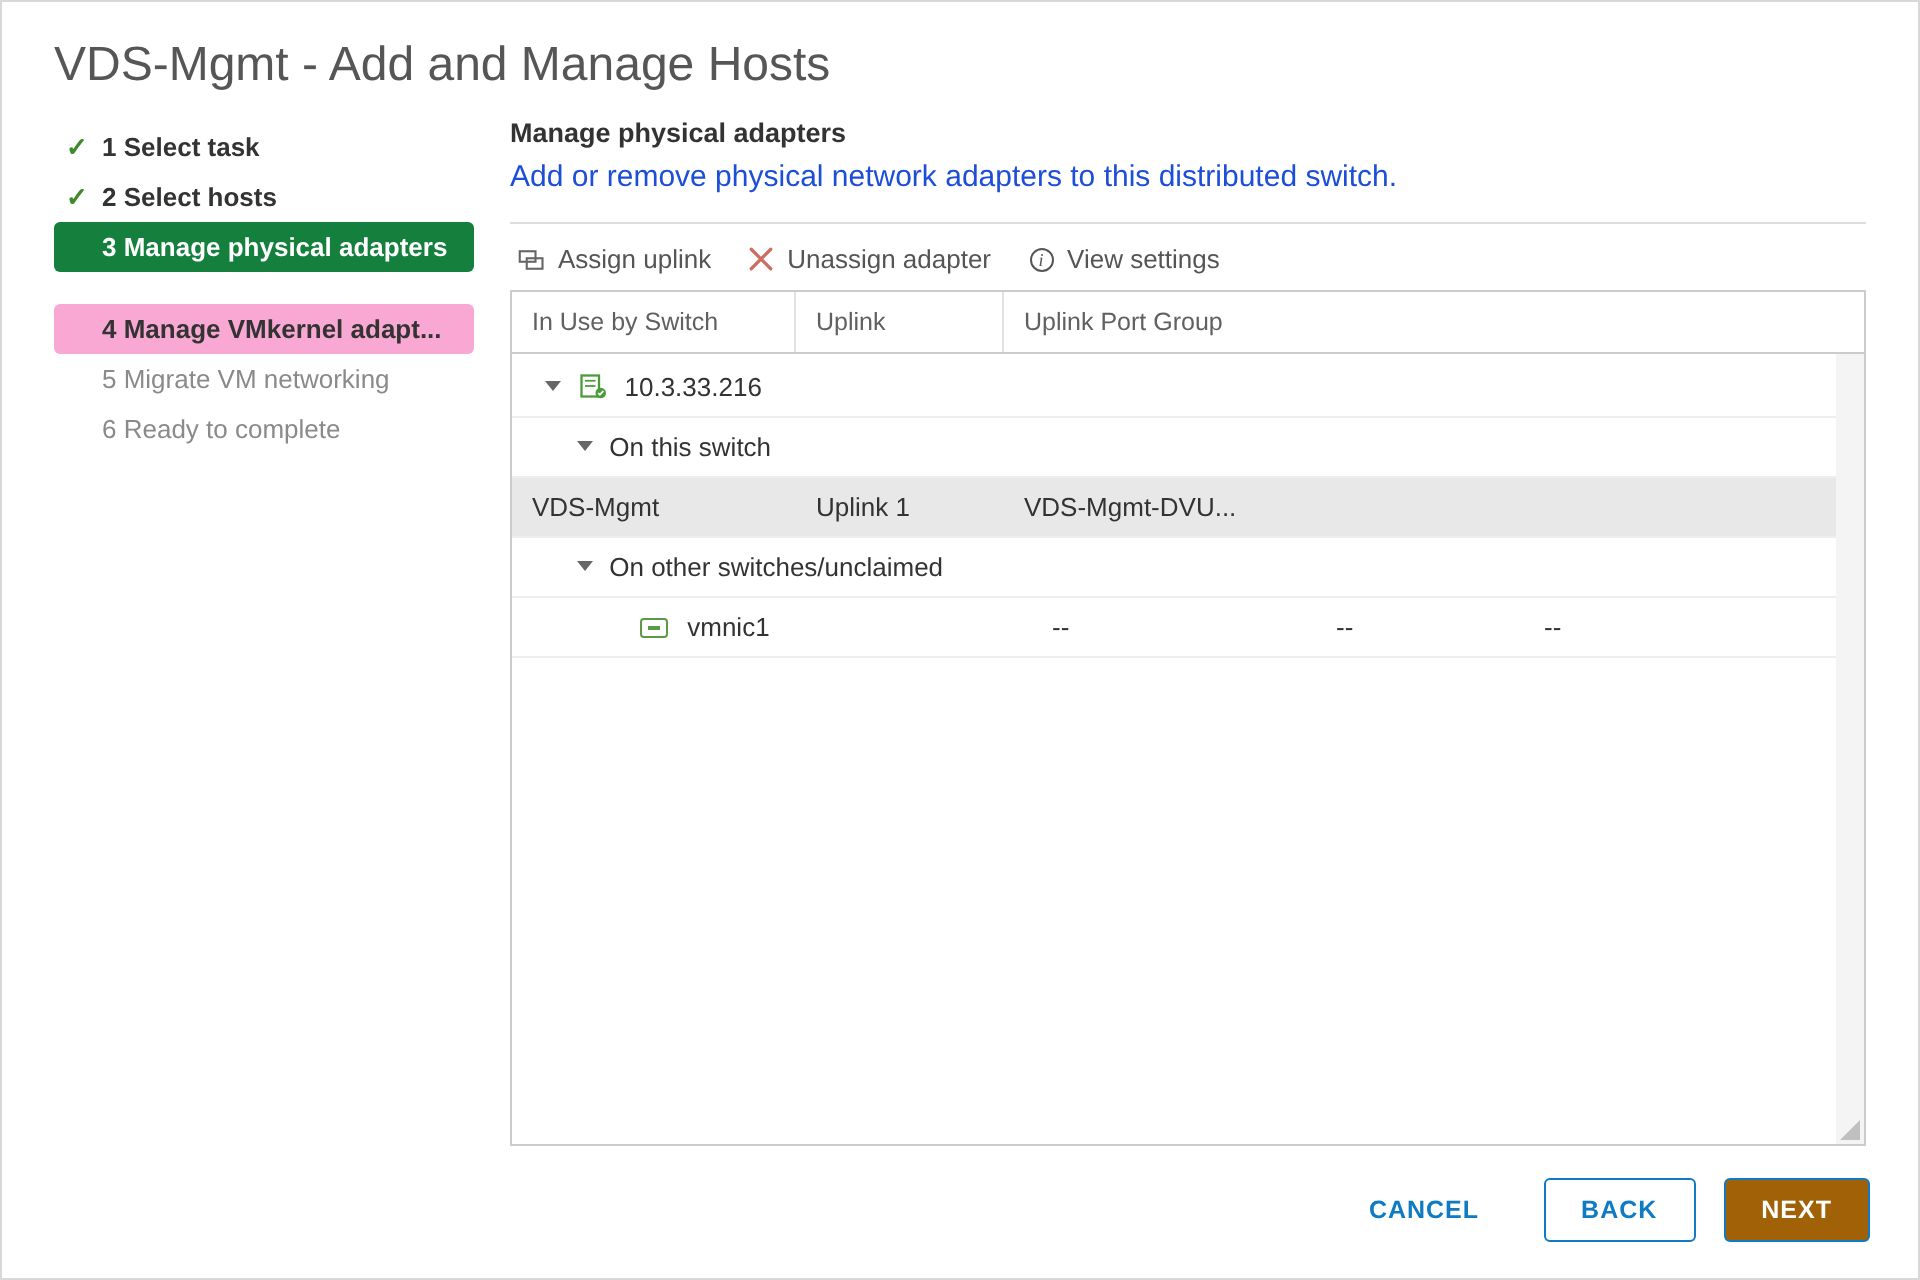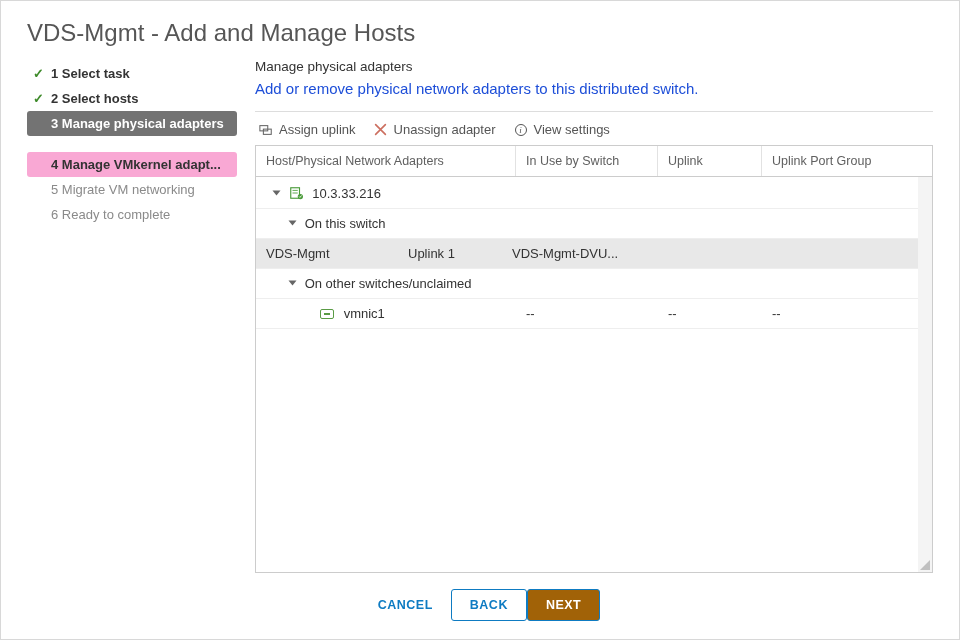--- a/index.html
+++ b/index.html
@@ -4,28 +4,28 @@
 <style>
   * { box-sizing: border-box; margin: 0; padding: 0; }
   html, body { width: 960px; height: 640px; font-family: "Segoe UI", Arial, sans-serif; background: #fff; color: #333; }
   .dialog { width: 960px; height: 640px; border: 1px solid #d8d8d8; display: flex; flex-direction: column; }
   .dialog-title { font-size: 24px; font-weight: 300; color: #565656; padding: 18px 26px 10px 26px; }
   .dialog-body { flex: 1; display: flex; padding: 0 26px 0 26px; overflow: hidden; }
   .sidebar { width: 210px; padding-top: 4px; }
   .step { display: flex; align-items: center; font-size: 13px; padding: 5px 6px; color: #333; cursor: pointer; border-radius: 3px; }
   .step .check { width: 14px; display: inline-block; color: #3f8b2b; margin-right: 4px; font-weight: bold; }
   .step.done .lbl { color: #333; font-weight: 600; }
-  .step.current { background: #737373; color: #fff; font-weight: 600; align-items: center; }
+  .step.current { background: #15803d; color: #fff; font-weight: 600; align-items: center; }
   .step.current .check { visibility: hidden; }
   .step.next-highlight { background: #f9a8d4; font-weight: 600; color: #333; margin-top: 16px; }
   .step.next-highlight .check { visibility: hidden; }
   .step.future { color: #8a8a8a; }
   .step.future .check { visibility: hidden; }
   .content { flex: 1; padding-left: 18px; display: flex; flex-direction: column; }
-  .content-title { font-size: 13.5px; font-weight: 400; color: #333; margin-top: 2px; }
+  .content-title { font-size: 13.5px; font-weight: 700; color: #333; margin-top: 2px; }
   .content-subtitle { font-size: 15px; color: #1d4ed8; margin-top: 6px; }
   .content-divider { border: none; border-top: 1px solid #ddd; margin: 14px 0 8px 0; }
   .toolbar { display: flex; align-items: center; gap: 18px; font-size: 13px; color: #555; padding: 2px 4px 8px 4px; }
   .tool { display: inline-flex; align-items: center; gap: 6px; cursor: pointer; }
   .tool .ico { width: 14px; height: 14px; display: inline-flex; align-items: center; justify-content: center; font-size: 12px; }
   .ico-assign { color: #555; }
   .ico-unassign { color: #cc6f60; }
   .ico-info { border: 1.2px solid #555; border-radius: 50%; width: 12px; height: 12px; font-size: 9px; display:flex; align-items:center; justify-content:center; font-family: Georgia, serif; font-style: italic; }
   .grid { flex: 1; border: 1px solid #ccc; display: flex; flex-direction: column; overflow: hidden; position: relative; }
   .grid-header { display: flex; background: #fff; border-bottom: 1px solid #ccc; font-size: 12.5px; color: #606060; }
@@ -41,21 +41,21 @@
   .row .cell { padding: 7px 10px; white-space: nowrap; overflow: hidden; text-overflow: ellipsis; }
   .row.selected { background: #e8e8e8; }
   .tree-toggle { display: inline-block; width: 0; height: 0; border-top: 4px solid transparent; border-bottom: 4px solid transparent; border-left: 5px solid #666; transform: rotate(45deg); margin-right: 6px; position: relative; top: -1px; }
   .tree-toggle.open { transform: rotate(90deg); }
   .indent1 { padding-left: 18px !important; }
   .indent2 { padding-left: 34px !important; }
   .indent3 { padding-left: 64px !important; }
   .host-icon { display:inline-flex; width:14px; height:14px; color:#4a9b3a; margin-right:6px; position:relative; top:2px; }
   .nic-icon { display:inline-block; width:14px; height:10px; border:1.5px solid #5a9b45; border-radius:2px; margin-right:6px; position:relative; top:1px; }
   .nic-icon::before { content:""; position:absolute; left:3px; right:3px; top:3px; height:2px; background:#5a9b45; }
-  .footer { display:flex; justify-content:center; align-items:center; padding: 16px 24px 18px 24px; }
+  .footer { display:flex; justify-content:flex-end; align-items:center; gap:14px; padding: 16px 24px 18px 24px; }
   .btn { font-size: 12.5px; padding: 8px 18px; border-radius: 3px; cursor: pointer; letter-spacing: 0.5px; }
   .btn-link { border:none; background:none; color:#0e7bc2; font-weight:600; }
   .btn-secondary { border:1px solid #0e7bc2; background:#fff; color:#0e7bc2; font-weight:600; }
   .btn-primary { border:1px solid #0e7bc2; background:#a16207; color:#fff; font-weight:600; }
   .resize-grip { position:absolute; right:2px; bottom:2px; width:12px; height:12px; }
   .resize-grip::before { content:""; position:absolute; right:0; bottom:0; width:0; height:0; border-left:10px solid transparent; border-bottom:10px solid #c0c0c0; }
 </style>
 </head>
 <body>
 
@@ -117,21 +117,20 @@
         <span class="tool">
           <span class="ico">
               <span class="ico-info">i</span>
             </span>
           <span>View settings</span>
         </span>
       </div>
 
       <div class="grid">
         <div class="grid-header">
-          <div class="cell col-adapter">Host/Physical Network Adapters</div>
           <div class="cell col-switch">In Use by Switch</div>
           <div class="cell col-uplink">Uplink</div>
           <div class="cell col-pg">Uplink Port Group</div>
         </div>
         <div class="grid-body">
 
           <div class="row">
             <div class="cell col-adapter indent1">
               <span class="tree-toggle open"></span>
               <span class="host-icon">

